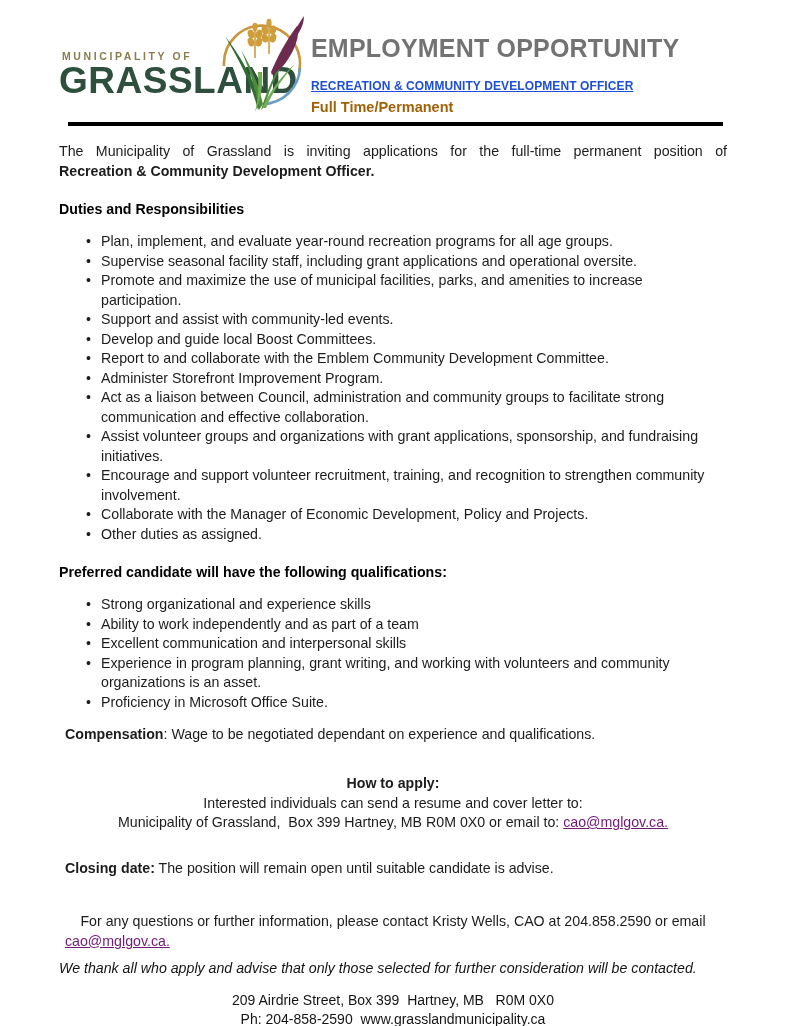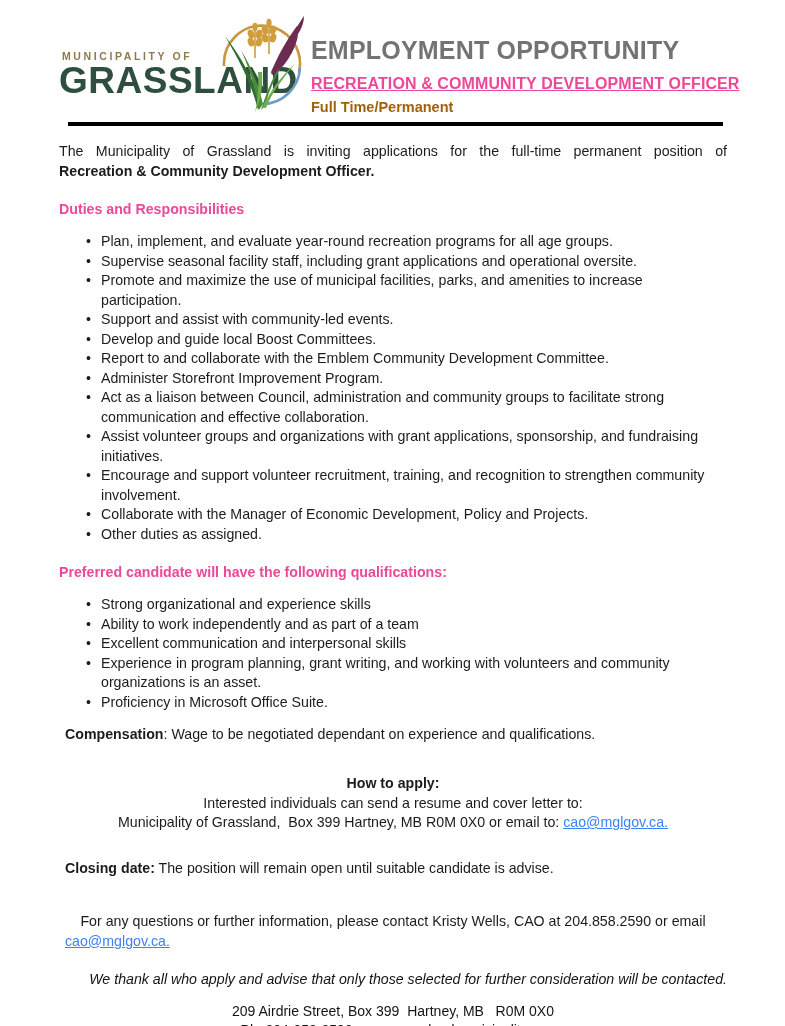--- a/index.html
+++ b/index.html
@@ -1,62 +1,62 @@
 <!DOCTYPE html>
 <html><head>
 <meta charset="utf-8">
 <style>
   html,body { margin:0; padding:0; background:#ffffff; }
   .page {
     position:relative; width:785px; height:1026px; background:#ffffff;
     font-family:"Liberation Sans", sans-serif; color:#1c1c1c; overflow:hidden;
   }
   
-  .header { display:flex; padding:14px 58px 0 59px;align-items:center; }
+  .header { display:flex; padding:14px 58px 0 59px; }
   .logo { position:relative; width:252px; height:102px; flex:none; }
   .logo-tagline {
     position:absolute; left:3px; top:36px;
     font-size:10.5px; font-weight:bold; letter-spacing:2.6px; color:#8d7b4d;
     white-space:nowrap;
   }
   .logo-name {
     position:absolute; left:0; top:46px;
     font-size:37px; font-weight:bold; letter-spacing:0.5px; color:#2f4f3e;
     white-space:nowrap;
   }
   .emblem { position:absolute; left:152px; top:-4px; width:98px; height:106px; }
   .title-block { flex:1; min-width:0; padding-top:20px; }
   .doc-title { margin:0; font-size:25px; font-weight:800; color:#737373; white-space:nowrap; letter-spacing:0.2px; }
   .job-title {
-    margin:10px 0 0; font-size:16px; font-weight:800; color:#ec4899;
+    margin:16px 0 0; font-size:12px; font-weight:800; color:#1d4ed8;
     text-decoration:underline; white-space:nowrap; letter-spacing:0.1px;
   }
   .emp-type { margin-top:6px; font-size:14.5px; font-weight:bold; color:#a16207; }
   .rule { height:4px; background:#000; margin:6px 62px 0 68px; }
 
   
   .content { padding:0 58px 0 59px; font-size:14.2px; line-height:20px; }
   .intro { margin:15px 0 0; }
   .intro-line1 { display:block; text-align:justify; text-align-last:justify; }
   .intro-line2 { display:block; font-weight:bold; }
-  .sec-heading { margin:18px 0 0; font-size:14.2px; font-weight:bold; color:#ec4899; }
+  .sec-heading { margin:18px 0 0; font-size:14.2px; font-weight:bold; color:#000000; }
   ul.bullets { margin:13px 0 0; padding:0 10px 0 27px; list-style:none; }
   ul.bullets li {
     position:relative; padding-left:15px; line-height:19.5px; margin:0;
   }
   ul.bullets li::before { content:"•"; position:absolute; left:0; top:0; }
   .para { margin:6px; }
   .comp { margin-top:12px; }
   .apply { margin-top:30px; line-height:19.5px; }
   .closing { margin-top:25px; }
   .contact { margin-top:33px; line-height:20px; }
   .blk { display:block;text-align:center; }
-  .email-link { color:#3b82f6; text-decoration:underline; cursor:pointer; }
+  .email-link { color:#701a75; text-decoration:underline; cursor:pointer; }
   .disclaimer {
-    margin:18px 0 0; text-align:right; font-style:italic; font-size:14.2px; color:#141414;
+    margin:7px 0 0; text-align:left; font-style:italic; font-size:14.2px; color:#141414;
   }
   .footer { margin-top:13px; text-align:center; font-size:14px; line-height:19px; color:#141414; }
 </style>
 </head>
 <body>
 
 <div class="page">
 
   <header class="header">
     <div class="logo">

